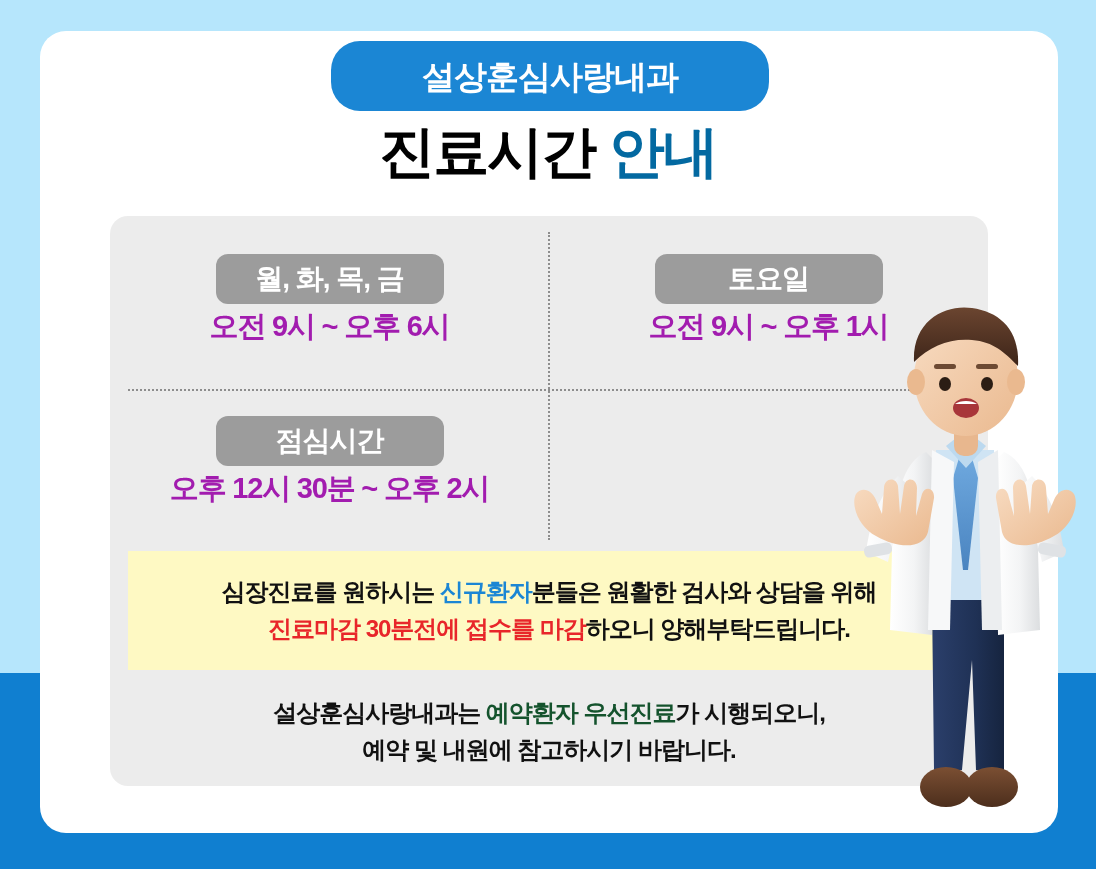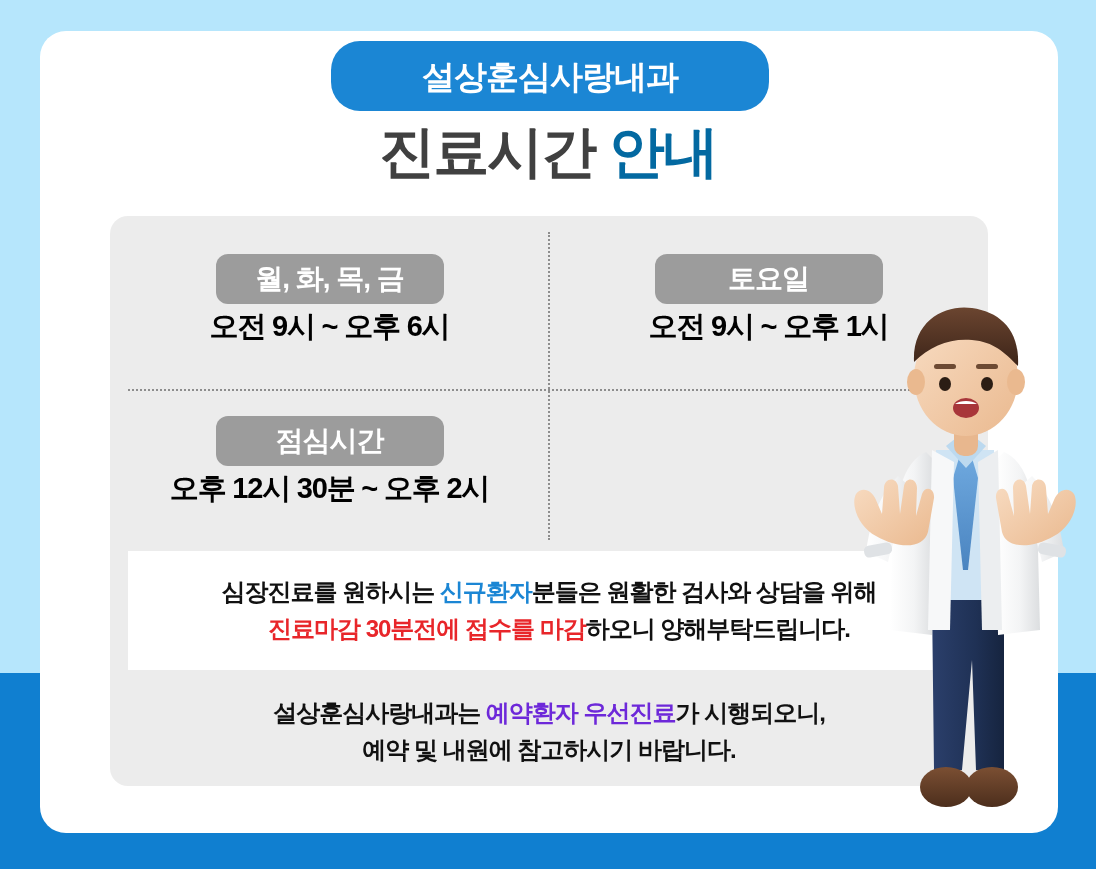--- a/index.html
+++ b/index.html
@@ -36,21 +36,21 @@
   }
   .clinic-pill span {
     color:#ffffff; font-size:33px; font-weight:bold; letter-spacing:-1px;
     line-height:1;
   }
   .title {
     position:absolute; left:0; top:120px; width:1096px;
     text-align:center; z-index:5;
     font-size:56px; font-weight:bold; letter-spacing:-2px; line-height:1.15;
   }
-  .title .accent { color:#404040; }
+  .title .accent { color:#000000; }
   .title .plain  { color:#0369a1; }
 
   
   .panel {
     position:absolute; left:110px; top:216px; width:878px; height:570px;
     background:#ececec; border-radius:18px; z-index:4;
   }
 
   
   .grid {
@@ -64,58 +64,58 @@
   .day-badge {
     min-width:228px; height:50px; padding:0 26px;
     background:#9c9c9c; border-radius:12px;
     display:flex; align-items:center; justify-content:center;
   }
   .day-badge span {
     color:#ffffff; font-size:28px; font-weight:bold;
     letter-spacing:-1px; line-height:1;
   }
   .cell-time {
-    color:#000000; font-size:29px; font-weight:bold;
+    color:#a21caf; font-size:29px; font-weight:bold;
     letter-spacing:-1.2px; line-height:1; white-space:nowrap;
   }
 
   
   .div-v {
     position:absolute; left:438px; top:16px; width:0; height:308px;
     border-left:2px dotted #8d8d8d; z-index:2;
   }
   .div-h {
     position:absolute; left:18px; top:173px; width:842px; height:0;
     border-top:2px dotted #8d8d8d; z-index:2;
   }
 
   
   .notice-box {
     position:absolute; left:18px; top:335px; width:842px; height:119px;
-    background:#ffffff;
+    background:#fef9c3;
     display:flex; flex-direction:column;
     align-items:center; justify-content:center; gap:10px;
   }
   .notice-line {
     font-size:24px; font-weight:bold; letter-spacing:-1px;
     line-height:1.1; white-space:nowrap; color:#111111;
   }
   .notice-line .blue { color:#1b86d4; }
   .notice-line .red  { color:#e8262a;margin-left:20px; }
 
   
   .reserve {
     position:absolute; left:18px; top:478px; width:842px;
     text-align:center;
   }
   .reserve-line {
     font-size:24px; font-weight:bold; letter-spacing:-1px;
     line-height:1.55; color:#111111; white-space:nowrap;
   }
-  .reserve-line .blue { color:#6d28d9; }
+  .reserve-line .blue { color:#14532d; }
 
   
   .doctor { position:absolute; left:854px; top:300px; width:242px; height:535px; z-index:7; }
 </style>
 </head>
 <body>
 
 <div class="bg-top"></div>
 <div class="bg-bottom"></div>
 

